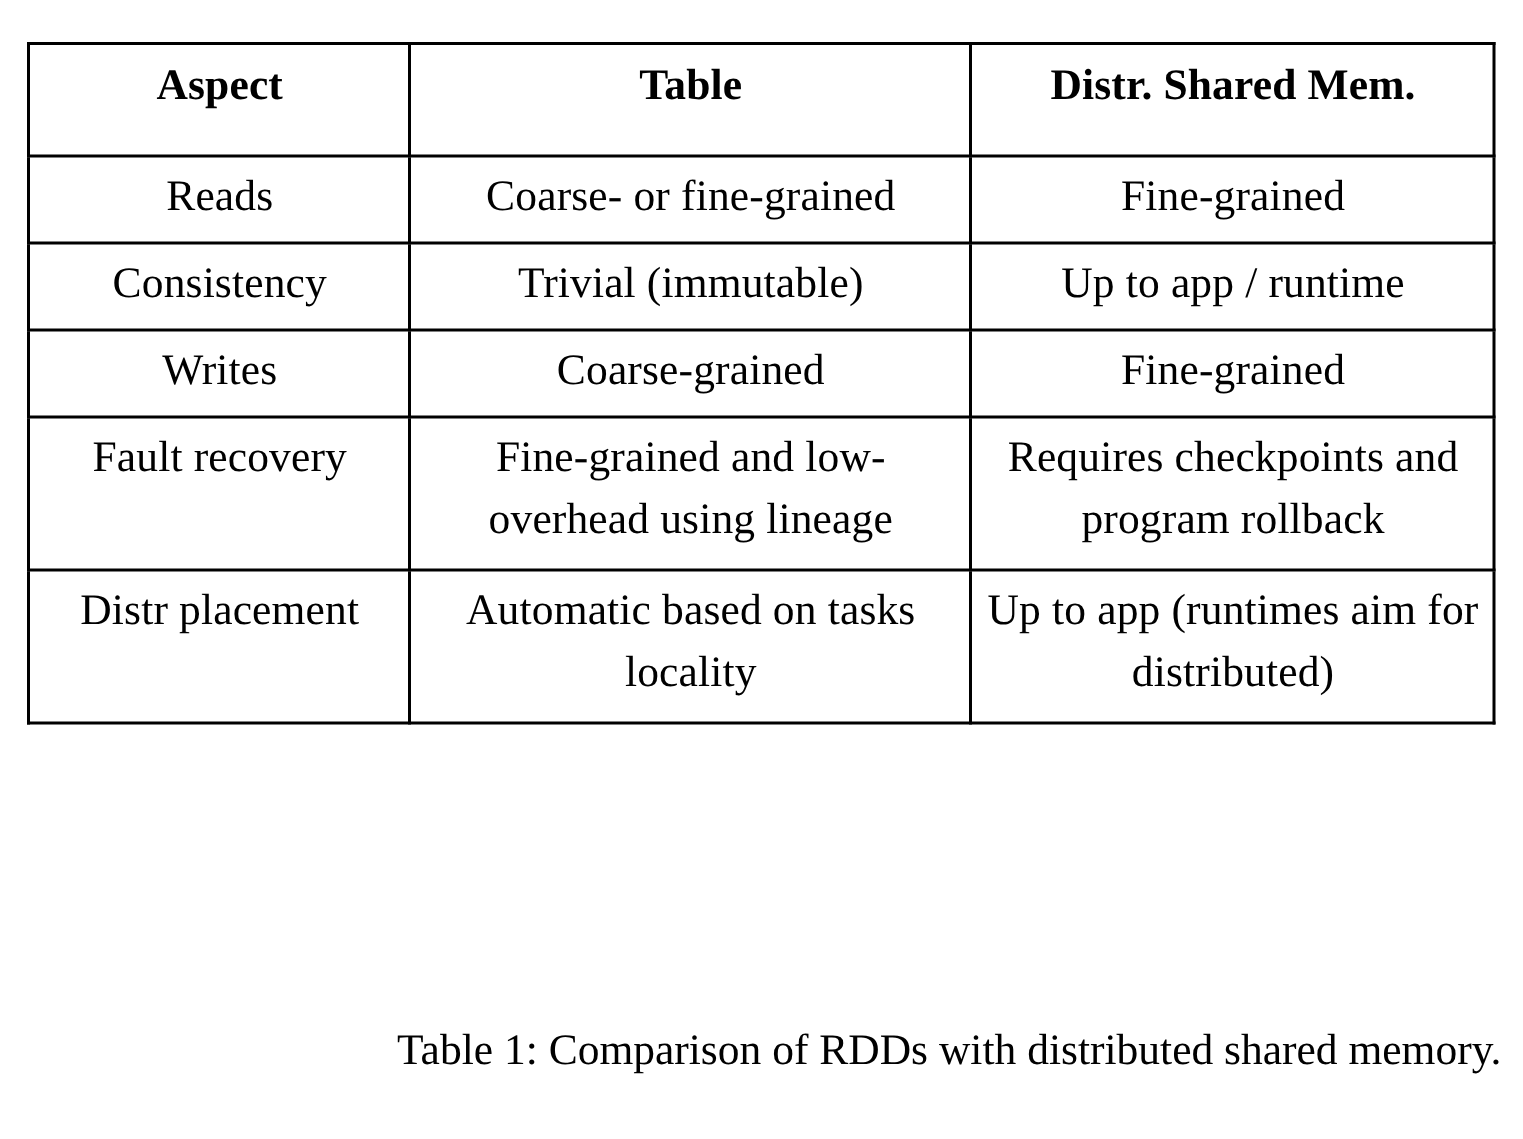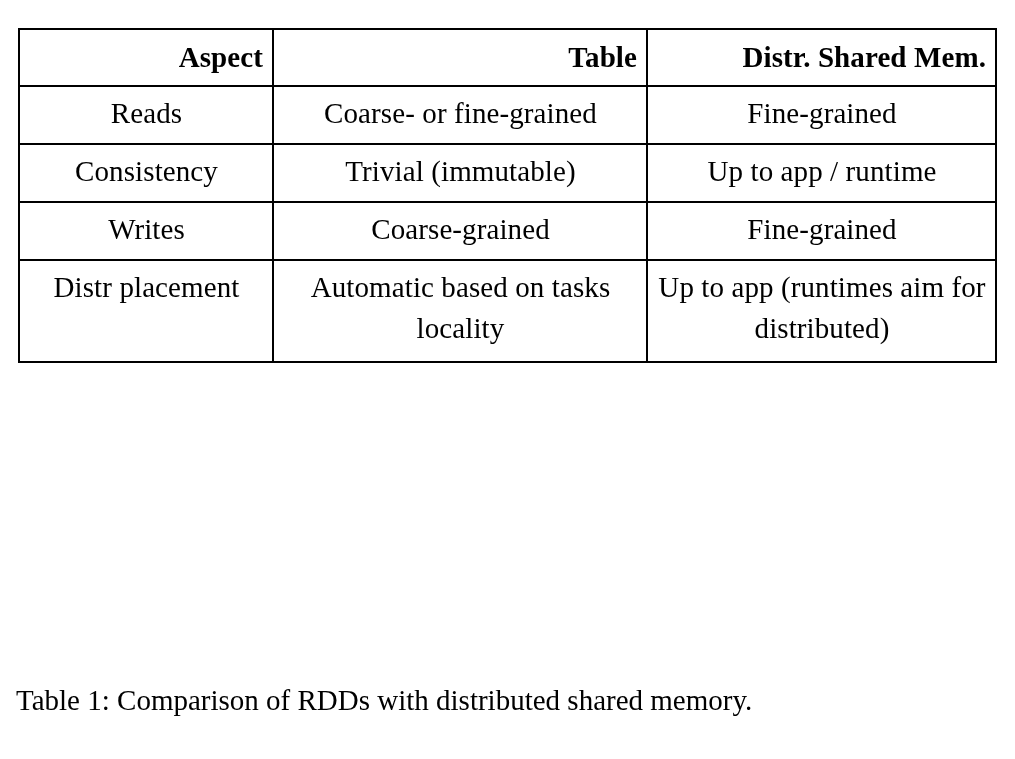--- a/index.html
+++ b/index.html
@@ -38,41 +38,41 @@
 
   table.cmp th, table.cmp td {
     border: 2px solid #000000;
     vertical-align: top;
     padding: 6px 9px 8px 10px;
     font-size: 29px;
     line-height: 1.42;
     letter-spacing: 0.1px;
   }
   table.cmp thead th {
-    text-align: right;
+    text-align: center;
     font-weight: bold;
     padding-top: 7px;
-    padding-bottom: 7px;
+    padding-bottom: 25px;
     height: 36px;
   }
   table.cmp tbody td {
     text-align: center;
     font-weight: normal;
   }
   tr.r-short td { height: 42px; }
   tr.r-tall td  { height: 86px; }
 
   #caption {
     position: absolute;
     left: 16px;
     top: 682px;
     width: 985px;
     font-size: 29px;
     line-height: 1.3;
-    text-align: left;
+    text-align: right;
     white-space: nowrap;
   }
 </style>
 </head>
 <body>
 
 <div id="page">
 
   <div id="table-wrap">
     <table class="cmp">
@@ -98,20 +98,25 @@
           <td>Consistency</td>
           <td>Trivial (immutable)</td>
           <td>Up to app / runtime</td>
         </tr>
         <tr class="r-short">
           <td>Writes</td>
           <td>Coarse-grained</td>
           <td>Fine-grained</td>
         </tr>
         <tr class="r-tall">
+          <td>Fault recovery</td>
+          <td>Fine-grained and low-overhead using lineage</td>
+          <td>Requires checkpoints and program rollback</td>
+        </tr>
+        <tr class="r-tall">
           <td>Distr placement</td>
           <td>Automatic based on tasks locality</td>
           <td>Up to app (runtimes aim for distributed)</td>
         </tr>
       </tbody>
     </table>
   </div>
 
   <div id="caption">Table 1: Comparison of RDDs with distributed shared memory.</div>
 

